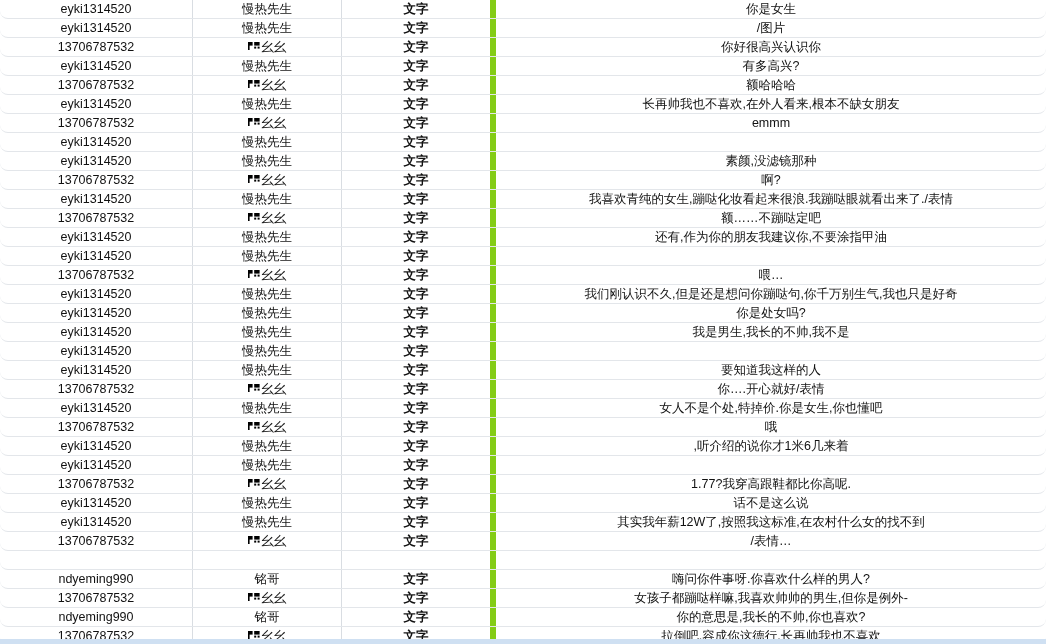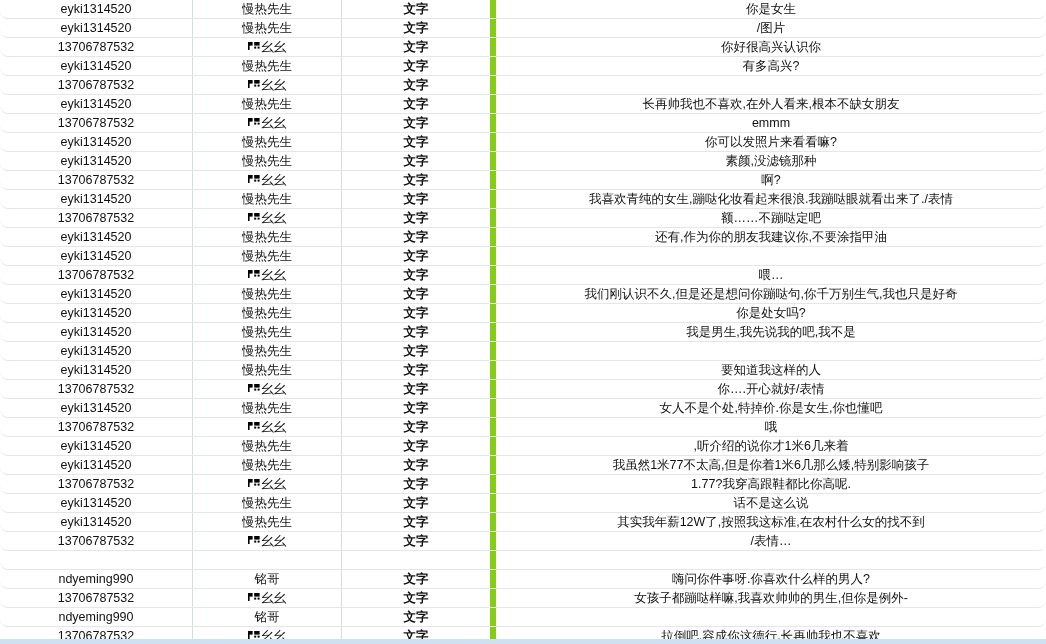--- a/index.html
+++ b/index.html
@@ -115,20 +115,21 @@
             <rect x="0" y="1" width="4.6" height="3.6" fill="#000"></rect>
             <rect x="6.2" y="1" width="5.4" height="3.6" fill="#000"></rect>
             <rect x="0" y="1" width="1.6" height="8" fill="#000"></rect>
             <rect x="6.2" y="5.6" width="2" height="2" fill="#000"></rect>
             <rect x="9.6" y="5.6" width="2" height="2" fill="#000"></rect>
           </svg>
         </span>
         <span class="nick-text">幺幺</span>
       </div>
       <div class="cell c3">文字</div>
+      <div class="cell c4">额哈哈哈</div>
     </div>
 
     <div class="row">
       <div class="cell c1">eyki1314520</div>
       <div class="cell c2">
 
         <span class="nick-text">慢热先生</span>
       </div>
       <div class="cell c3">文字</div>
       <div class="cell c4">长再帅我也不喜欢,在外人看来,根本不缺女朋友</div>
@@ -152,21 +153,20 @@
       <div class="cell c4">emmm</div>
     </div>
 
     <div class="row">
       <div class="cell c1">eyki1314520</div>
       <div class="cell c2">
 
         <span class="nick-text">慢热先生</span>
       </div>
       <div class="cell c3">文字</div>
-      <div class="cell c4">你可以发照片来看看嘛?</div>
     </div>
 
     <div class="row">
       <div class="cell c1">eyki1314520</div>
       <div class="cell c2">
 
         <span class="nick-text">慢热先生</span>
       </div>
       <div class="cell c3">文字</div>
       <div class="cell c4">素颜,没滤镜那种</div>
@@ -275,21 +275,21 @@
       <div class="cell c4">你是处女吗?</div>
     </div>
 
     <div class="row">
       <div class="cell c1">eyki1314520</div>
       <div class="cell c2">
 
         <span class="nick-text">慢热先生</span>
       </div>
       <div class="cell c3">文字</div>
-      <div class="cell c4">我是男生,我先说我的吧,我不是</div>
+      <div class="cell c4">我是男生,我长的不帅,我不是</div>
     </div>
 
     <div class="row">
       <div class="cell c1">eyki1314520</div>
       <div class="cell c2">
 
         <span class="nick-text">慢热先生</span>
       </div>
       <div class="cell c3">文字</div>
     </div>
@@ -360,21 +360,20 @@
       <div class="cell c4">,听介绍的说你才1米6几来着</div>
     </div>
 
     <div class="row">
       <div class="cell c1">eyki1314520</div>
       <div class="cell c2">
 
         <span class="nick-text">慢热先生</span>
       </div>
       <div class="cell c3">文字</div>
-      <div class="cell c4">我虽然1米77不太高,但是你着1米6几那么矮,特别影响孩子</div>
     </div>
 
     <div class="row">
       <div class="cell c1">13706787532</div>
       <div class="cell c2">
         <span class="nick-icon">
           <svg width="13" height="12" viewBox="0 0 13 12" xmlns="http://www.w3.org/2000/svg">
             <rect x="0" y="1" width="4.6" height="3.6" fill="#000"></rect>
             <rect x="6.2" y="1" width="5.4" height="3.6" fill="#000"></rect>
             <rect x="0" y="1" width="1.6" height="8" fill="#000"></rect>
@@ -464,20 +463,21 @@
       <div class="cell c4">女孩子都蹦哒样嘛,我喜欢帅帅的男生,但你是例外-</div>
     </div>
 
     <div class="row">
       <div class="cell c1">ndyeming990</div>
       <div class="cell c2">
 
         <span class="nick-text">铭哥</span>
       </div>
       <div class="cell c3">文字</div>
+      <div class="cell c4">你的意思是,我长的不帅,你也喜欢?</div>
     </div>
 
     <div class="row">
       <div class="cell c1">13706787532</div>
       <div class="cell c2">
         <span class="nick-icon">
           <svg width="13" height="12" viewBox="0 0 13 12" xmlns="http://www.w3.org/2000/svg">
             <rect x="0" y="1" width="4.6" height="3.6" fill="#000"></rect>
             <rect x="6.2" y="1" width="5.4" height="3.6" fill="#000"></rect>
             <rect x="0" y="1" width="1.6" height="8" fill="#000"></rect>

